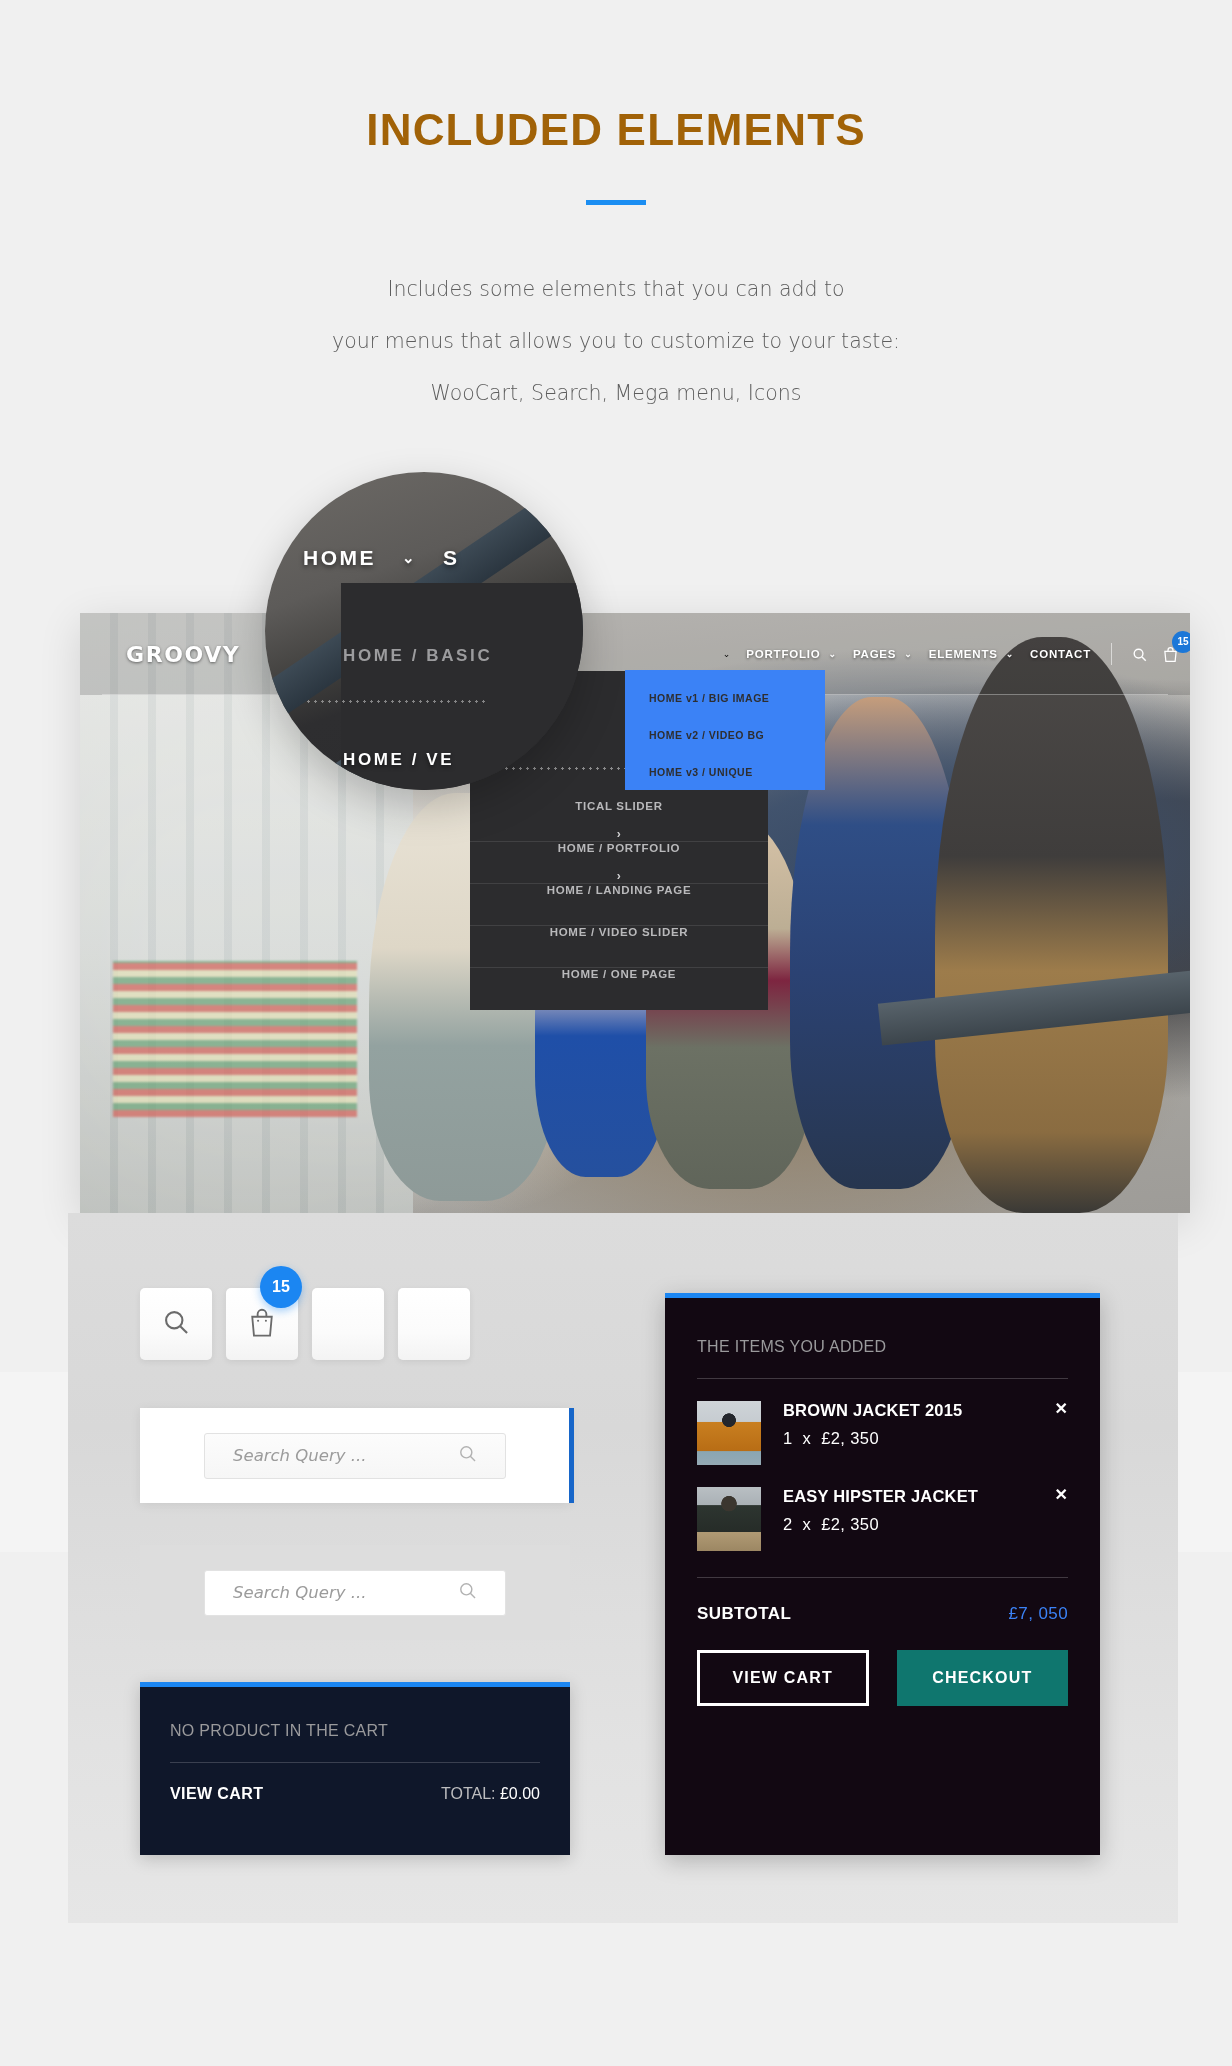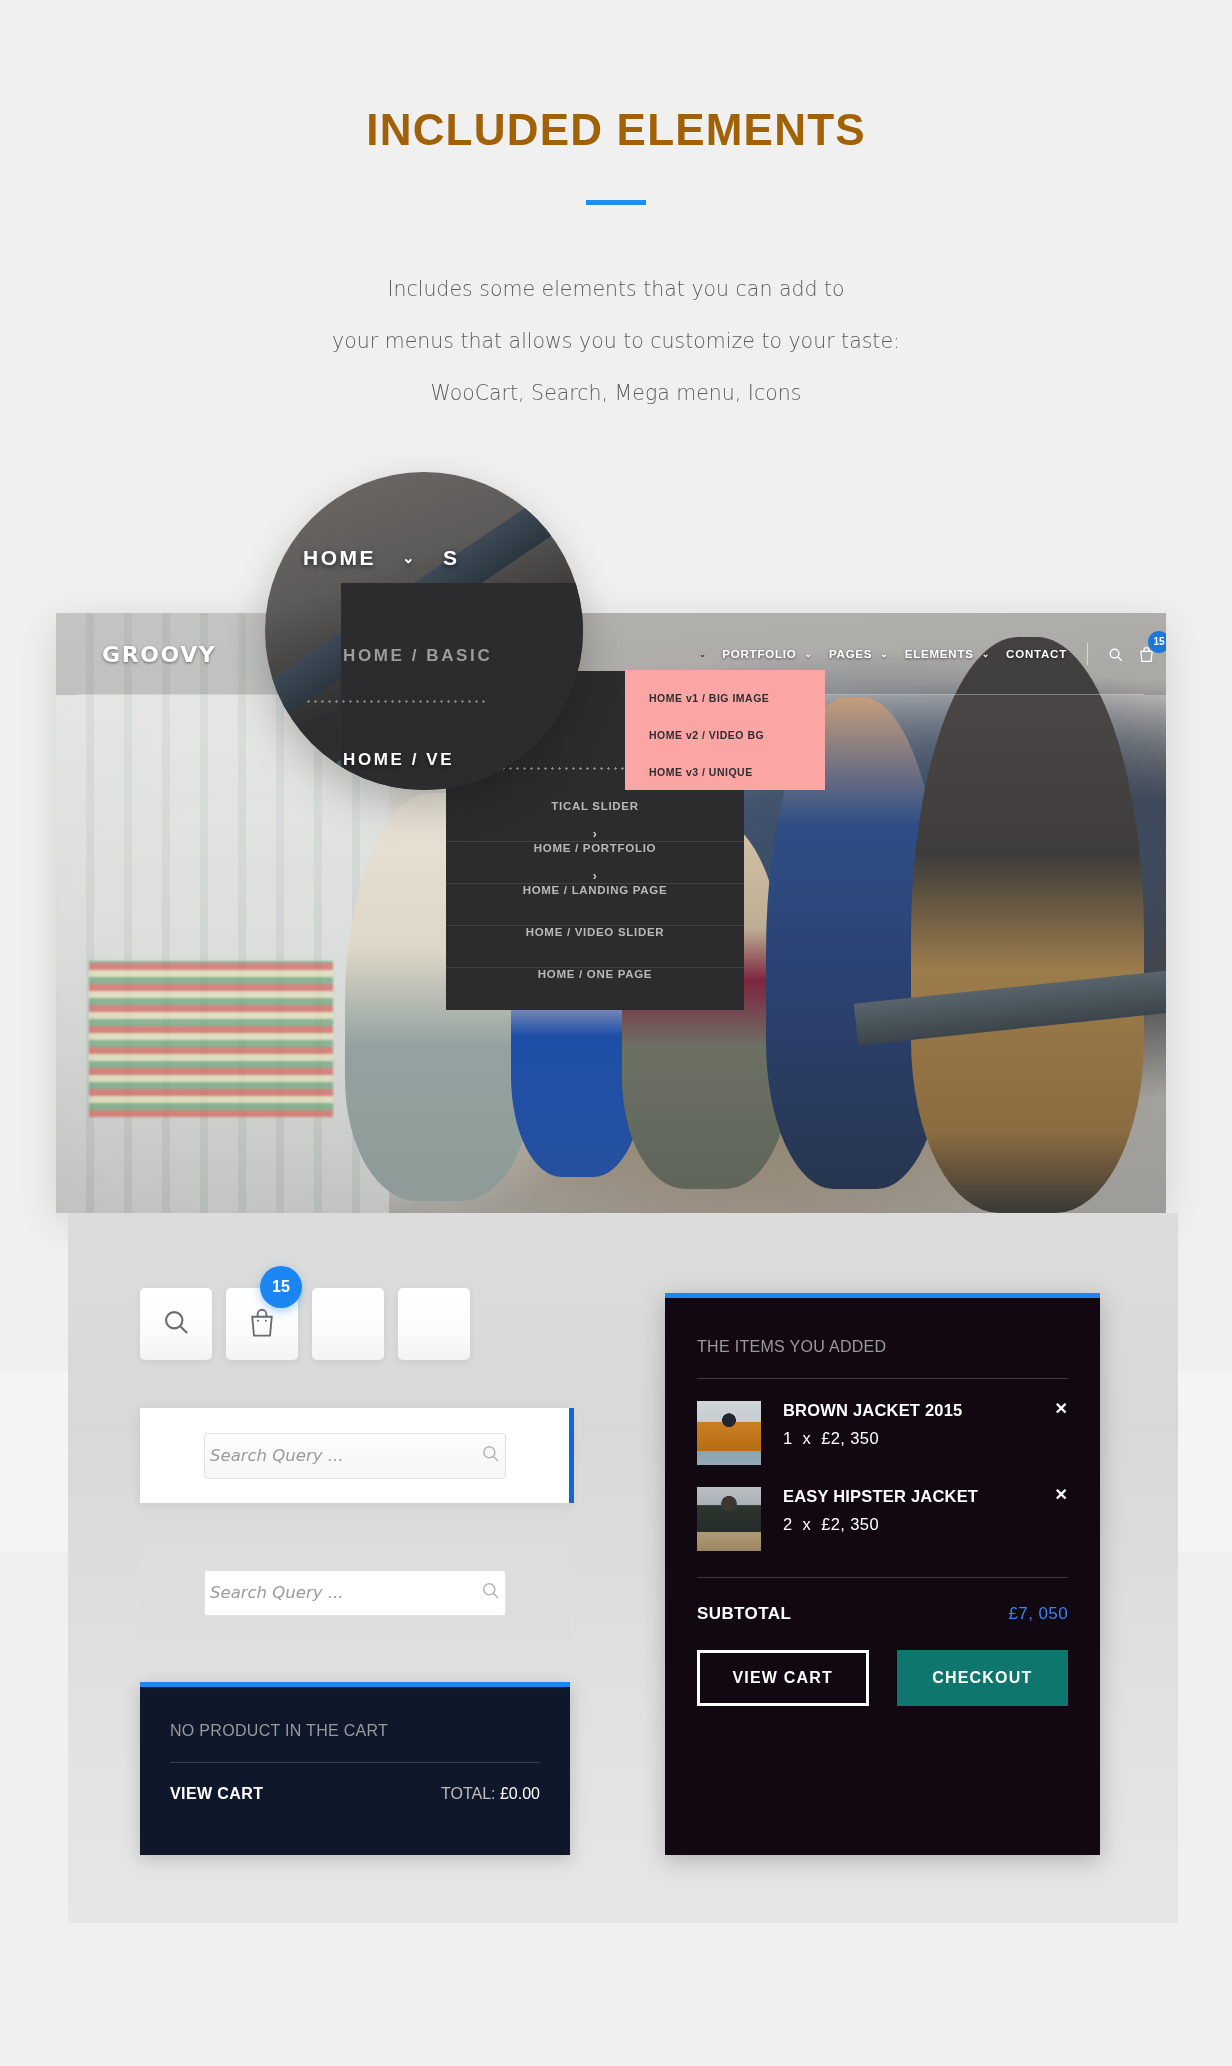--- a/index.html
+++ b/index.html
@@ -22,21 +22,21 @@
     margin: 45px auto 0;
   }
   .desc {
     margin-top: 58px; text-align: center;
     font-size: 20.5px; line-height: 52px; color: #5d5d5d;
     font-family: "DejaVu Sans", sans-serif; font-weight: 300;
   }
 
   
   .hero {
-    position: absolute; left: 56px; top: 613px;
+    position: absolute; left: 80px; top: 613px;
     width: 1110px; height: 600px;
     overflow: hidden;
     box-shadow: 0 10px 40px rgba(0,0,0,.12);
   }
   
   .hero-photo {
     position: absolute; inset: 0;
     background:
       radial-gradient(circle at 16% 52%, rgba(236,232,226,.95) 0 11%, rgba(0,0,0,0) 34%),
       radial-gradient(circle at 33% 60%, rgba(226,222,212,.85) 0 9%, rgba(0,0,0,0) 30%),
@@ -119,21 +119,21 @@
     border-bottom: 1px solid rgba(255,255,255,.10);
     flex-direction: column;
   }
   .mega-row:last-child { border-bottom: none; }
   .mega-row .arrow { font-size: 12px; color:#cfcfd1; }
   .mega-spacer { height: 30px; }
 
   
   .sub {
     position: absolute; left: 625px; top: 670px; width: 200px; height: 120px;
-    background: #fca5a5; padding: 22px 0 0 24px; z-index: 6;
+    background: #3b82f6; padding: 22px 0 0 24px; z-index: 6;
   }
   .sub-row { font-size: 10.5px; color: #2e2e30; letter-spacing:.5px; margin-bottom: 25px; font-weight:600; }
 
   
   .magnifier {
     position: absolute; left: 265px; top: 472px;
     width: 318px; height: 318px; border-radius: 50%;
     overflow: hidden; z-index: 8;
     box-shadow: 0 16px 42px rgba(0,0,0,.22);
     background: linear-gradient(160deg,#6d6a66 0%,#5d5b59 32%,#3e3d3b 52%,#2e2e30 62%,#2c2c2e 100%);
@@ -195,21 +195,21 @@
     position:absolute; z-index:3;
     display:flex; align-items:center; justify-content:center;
   }
   .sc1 { left:140px; top:1408px; width:430px; height:95px; background:#fff;
          box-shadow:0 2px 10px rgba(0,0,0,.08); }
   .sc1-accent { position:absolute; right:-4px; top:0; width:5px; height:100%; background:#1766c9; }
   .sc2 { left:140px; top:1545px; width:430px; height:95px; background:#dddddd; }
   .search-field {
     width: 302px; height: 46px; background:#fff;
     border: 1px solid #e2e2e2; border-radius: 3px;
-    display:flex; align-items:center; padding: 0 5px;
+    display:flex; align-items:center; padding: 0 28px;
   }
   .sc1 .search-field { background: linear-gradient(180deg,#fcfcfc,#f6f6f6); }
   .search-ph { flex:1; font-size: 16.5px; font-style: italic; color: #9b9b9b;
                font-family:"DejaVu Sans", sans-serif; }
 
   
   .cart-empty {
     position:absolute; left:140px; top:1682px; width:430px; height:173px;
     background:#0f172a; z-index:3;
     box-shadow:0 4px 16px rgba(0,0,0,.18);

